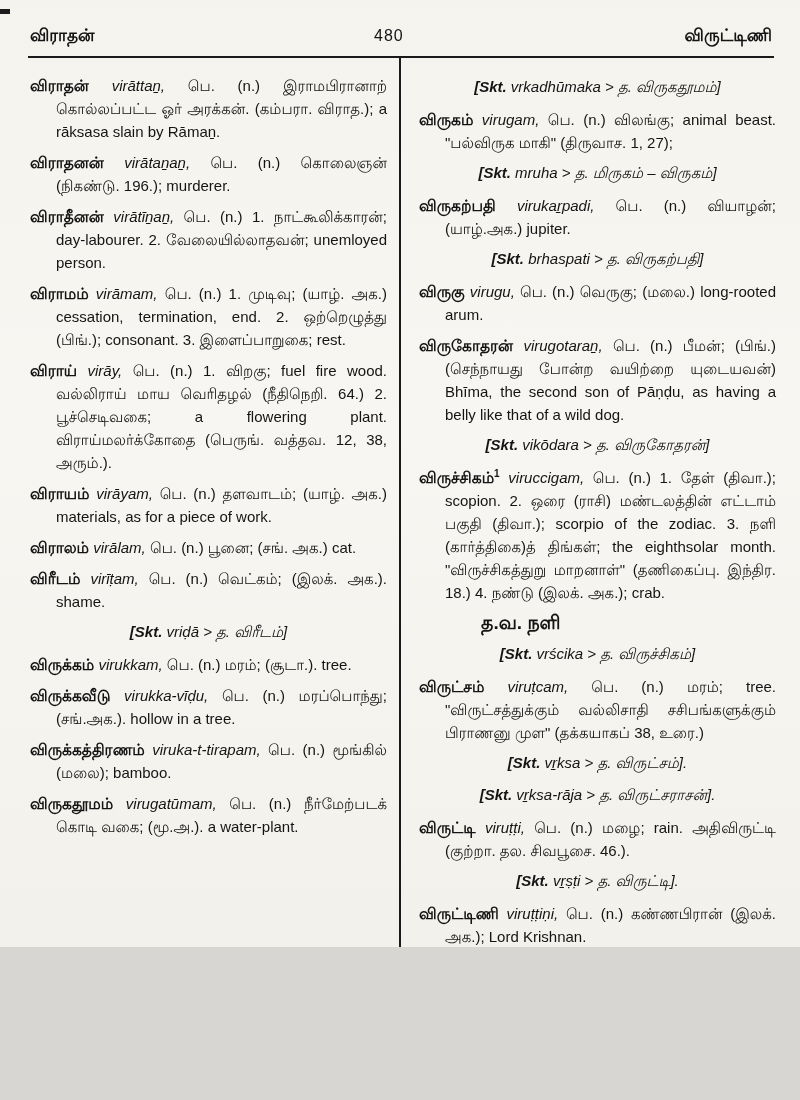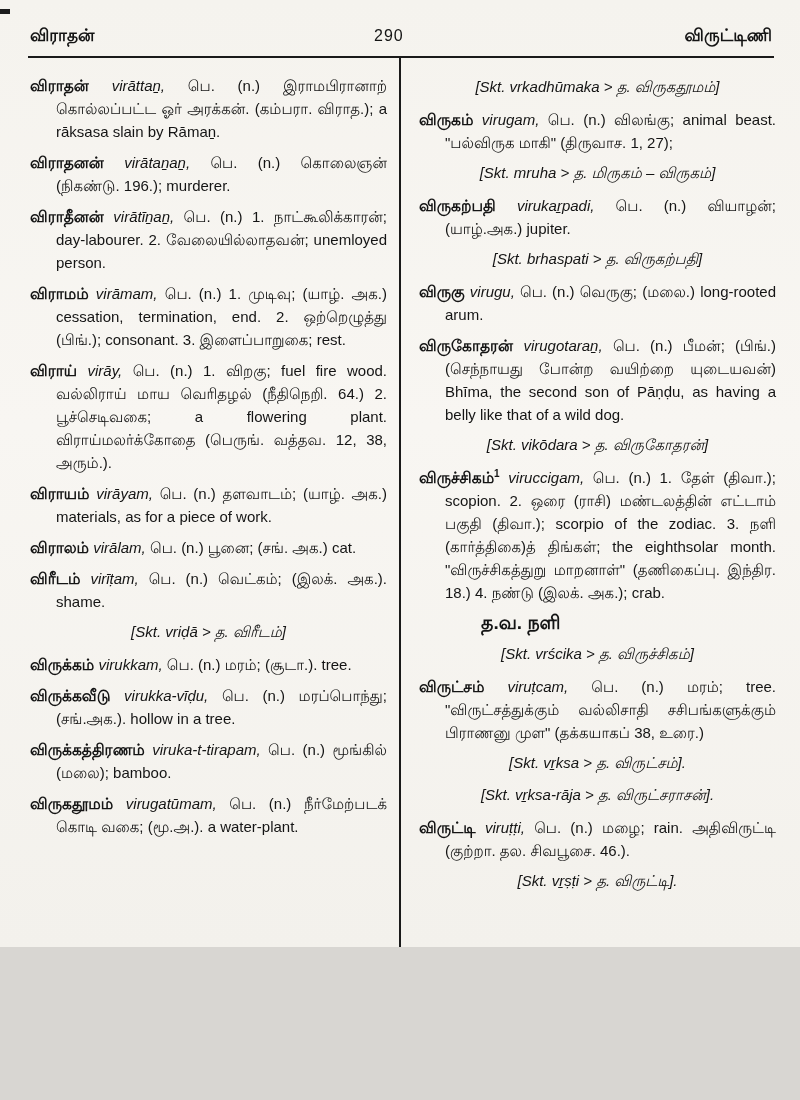--- a/index.html
+++ b/index.html
@@ -18,30 +18,30 @@
   .columns { position:absolute; top:74px; left:30px; width:746px; display:flex; gap:32px; }
   .col { width:361px; }
   .entry {
     margin:0 0 8px 0; font-size:15px; line-height:23px;
     text-align:justify; padding-left:26px; text-indent:-26px;
   }
   .headword { font-weight:700; font-size:15.5px; }
   .entry sup { font-weight:700; font-size:10px; line-height:0; }
   .translit { font-style:italic; }
   .etym { font-size:15px; line-height:22px; font-style:italic; text-align:center; margin:2px 0 10px 0; }
-  .etym .skt { font-weight:400; }
+  .etym .skt { font-weight:700; }
   .note { font-weight:700; font-size:19px; line-height:22px; margin:0 0 9px 62px; }
 </style>
 </head>
 <body>
 
 <div class="page">
   <div class="artifact"></div>
   <span class="guide-left">விராதன்</span>
-  <span class="page-num">290</span>
+  <span class="page-num">480</span>
   <span class="guide-right">விருட்டிணி</span>
   <div class="header-rule"></div>
   <div class="divider"></div>
   <main class="columns">
     <div class="col" id="col-left">
         <p class="entry"><span class="headword">விராதன்</span> <span class="translit">virāttaṉ,</span> <span>பெ. (n.) இராமபிரானாற் கொல்லப்பட்ட ஓர் அரக்கன். (கம்பரா. விராத.); a rāksasa slain by Rāmaṉ.</span></p>
         <p class="entry"><span class="headword">விராதனன்</span> <span class="translit">virātaṉaṉ,</span> <span>பெ. (n.) கொலைஞன் (நிகண்டு. 196.); murderer.</span></p>
         <p class="entry"><span class="headword">விராதீனன்</span> <span class="translit">virātīṉaṉ,</span> <span>பெ. (n.) 1. நாட்கூலிக்காரன்; day-labourer. 2. வேலையில்லாதவன்; unemloyed person.</span></p>
         <p class="entry"><span class="headword">விராமம்</span> <span class="translit">virāmam,</span> <span>பெ. (n.) 1. முடிவு; (யாழ். அக.) cessation, termination, end. 2. ஒற்றெழுத்து (பிங்.); consonant. 3. இளைப்பாறுகை; rest.</span></p>
         <p class="entry"><span class="headword">விராய்</span> <span class="translit">virāy,</span> <span>பெ. (n.) 1. விறகு; fuel fire wood. வல்லிராய் மாய வெரிதழல் (நீதிநெறி. 64.) 2. பூச்செடிவகை; a flowering plant. விராய்மலர்க்கோதை (பெருங். வத்தவ. 12, 38, அரும்.).</span></p>
@@ -64,15 +64,16 @@
         <p class="entry"><span class="headword">விருகோதரன்</span> <span class="translit">virugotaraṉ,</span> <span>பெ. (n.) பீமன்; (பிங்.) (செந்நாயது போன்ற வயிற்றை யுடையவன்) Bhīma, the second son of Pāṇḍu, as having a belly like that of a wild dog.</span></p>
         <div class="etym"><span class="skt">[Skt.</span> vikōdara &gt; த. விருகோதரன்]</div>
         <p class="entry"><span class="headword">விருச்சிகம்</span><sup>1</sup> <span class="translit">viruccigam,</span> <span>பெ. (n.) 1. தேள் (திவா.); scopion. 2. ஒரை (ராசி) மண்டலத்தின் எட்டாம் பகுதி (திவா.); scorpio of the zodiac. 3. நளி (கார்த்திகை)த் திங்கள்; the eighthsolar month. "விருச்சிகத்துறு மாறனாள்" (தணிகைப்பு. இந்திர. 18.) 4. நண்டு (இலக். அக.); crab.</span></p>
         <div class="note">த.வ. நளி</div>
         <div class="etym"><span class="skt">[Skt.</span> vrścika &gt; த. விருச்சிகம்]</div>
         <p class="entry"><span class="headword">விருட்சம்</span> <span class="translit">viruṭcam,</span> <span>பெ. (n.) மரம்; tree. "விருட்சத்துக்கும் வல்லிசாதி சசிபங்களுக்கும் பிராணனு முள" (தக்கயாகப் 38, உரை.)</span></p>
         <div class="etym"><span class="skt">[Skt.</span> vṟksa &gt; த. விருட்சம்].</div>
         <div class="etym"><span class="skt">[Skt.</span> vṟksa-rāja &gt; த. விருட்சராசன்].</div>
         <p class="entry"><span class="headword">விருட்டி</span> <span class="translit">viruṭṭi,</span> <span>பெ. (n.) மழை; rain. அதிவிருட்டி (குற்றா. தல. சிவபூசை. 46.).</span></p>
         <div class="etym"><span class="skt">[Skt.</span> vṟṣṭi &gt; த. விருட்டி].</div>
+        <p class="entry"><span class="headword">விருட்டிணி</span> <span class="translit">viruṭṭiṇi,</span> <span>பெ. (n.) கண்ணபிரான் (இலக். அக.); Lord Krishnan.</span></p>
       </div>
   </main>
 </div>
 
 </body></html>

